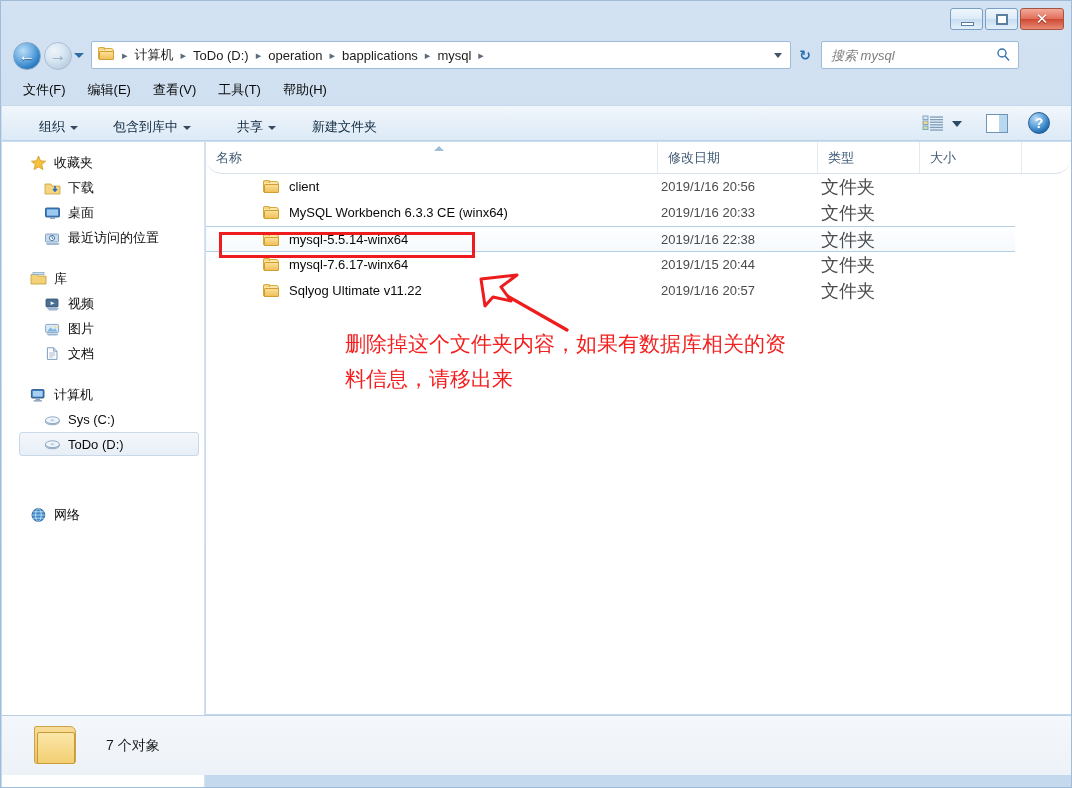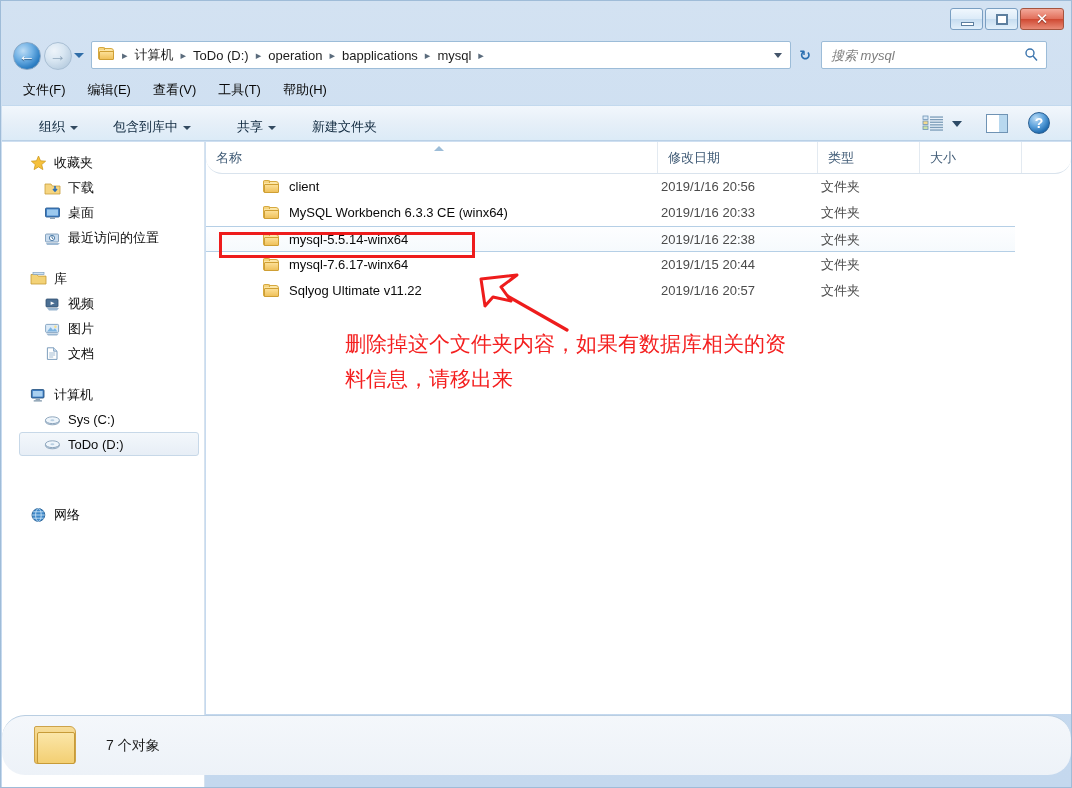--- a/index.html
+++ b/index.html
@@ -149,21 +149,21 @@
   #refresh-btn {
     position: absolute; left: 792px; top: 4px;
     width: 24px; height: 28px;
     text-align: center; line-height: 28px;
     color: #2a6fb0; font-size: 14px; font-weight: bold;
     cursor: pointer;
   }
   #searchbox {
     position: absolute;
     left: 820px; top: 4px;
-    width: 226px; height: 28px;
+    width: 198px; height: 28px;
     background: #ffffff;
     border: 1px solid #9cbcd8;
     border-radius: 2px;
     cursor: text;
   }
   #search-placeholder {
     position: absolute; left: 9px; top: 5px;
     font-size: 13px; font-style: italic; color: #7d7d7d;
   }
   #search-icon {
@@ -344,21 +344,21 @@
   }
   .cell-date {
     position: absolute; left: 455px; top: 0;
     height: 26px; line-height: 26px;
     font-size: 13px; color: #4b4b4b;
     white-space: nowrap;
   }
   .cell-type {
     position: absolute; left: 615px; top: 0;
     height: 26px; line-height: 26px;
-    font-size: 13px; color: #4b4b4b;
+    font-size: 18px; color: #4b4b4b;
     white-space: nowrap;
   }
   .cell-size {
     position: absolute; left: 717px; top: 0;
     height: 26px; line-height: 26px;
     font-size: 13px; color: #4b4b4b;
     white-space: nowrap;
   }
 
   
@@ -417,21 +417,20 @@
     pointer-events: none;
   }
 
   
   #statusbar {
     position: absolute;
     left: 1px; top: 714px;
     width: 1069px; height: 60px;
     background: linear-gradient(to bottom, #f4f7fb 0%, #edf2f8 100%);
     border-top: 1px solid #b9cee2;
-    border-radius: 23px;
   }
   #status-folder {
     position: absolute; left: 32px; top: 8px;
     width: 46px; height: 42px;
   }
   #status-folder .sf-back {
     position: absolute; left: 0; top: 2px;
     width: 42px; height: 38px;
     background: linear-gradient(to bottom, #f7dd99 0%, #ecc25f 100%);
     border: 1px solid #cda34a;

